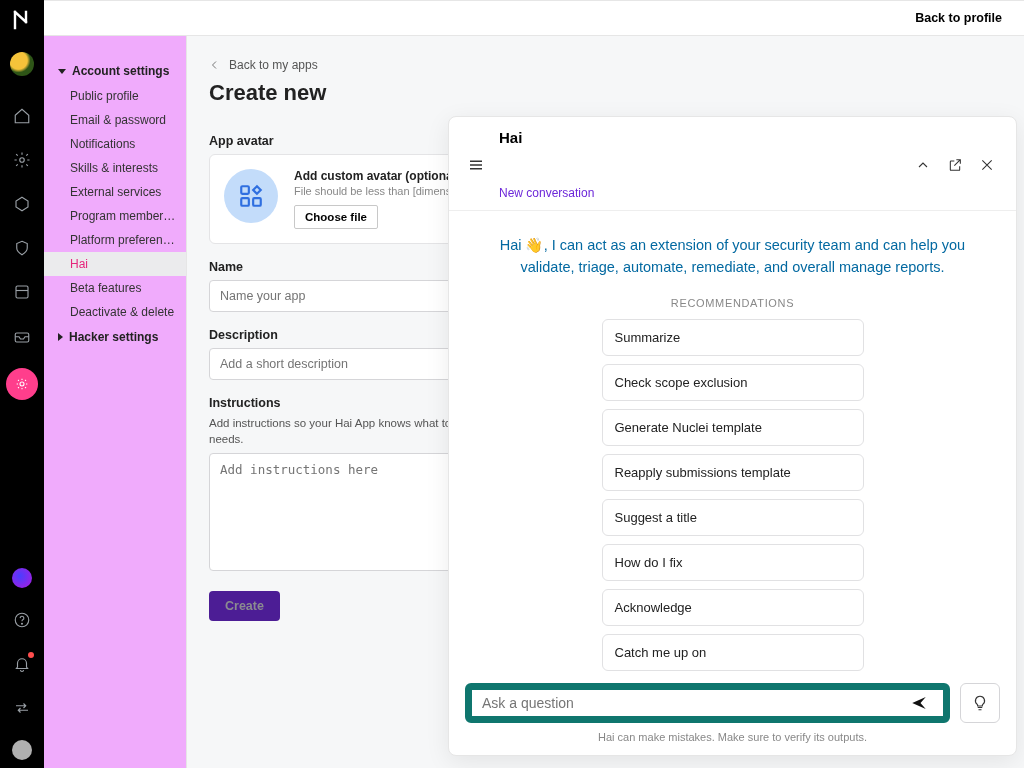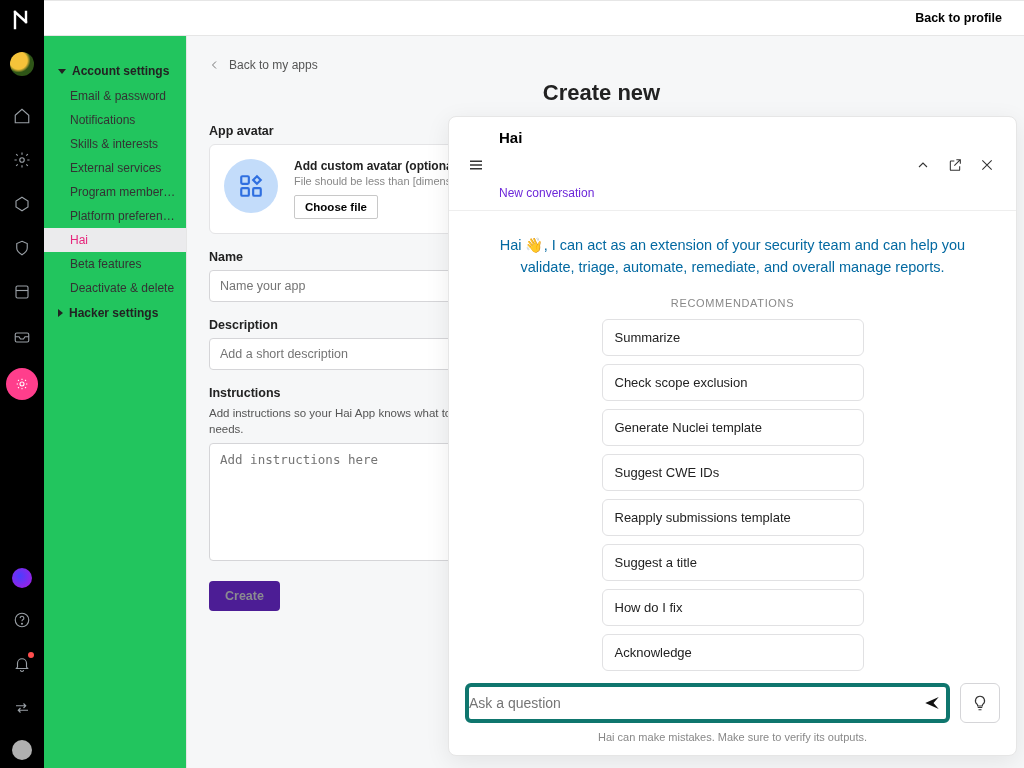--- a/index.html
+++ b/index.html
@@ -16,32 +16,32 @@
 .rail .pink svg { stroke: #fff; fill: none; stroke-width: 1.6; }
 .rail .orb { width: 20px; height: 20px; border-radius: 50%; background: radial-gradient(circle at 40% 40%, #4a3dff, #b01add); margin: 10px 0; }
 .rail .bell { position: relative; }
 .rail .bell::after { content: ""; position: absolute; top: 0; right: 0; width: 6px; height: 6px; background: #ff4d4d; border-radius: 50%; }
 .rail .user { width: 20px; height: 20px; border-radius: 50%; background: #b0b0b0; margin: 10px 0 8px; }
 
 
 .topbar { position: absolute; left: 44px; top: 0; right: 0; height: 36px; border-bottom: 1px solid #e6e6e6; border-top: 1px solid #e6e6e6; display: flex; align-items: center; justify-content: flex-end; padding: 0 22px; font-size: 12.5px; font-weight: 600; }
 
 
-.sidebar { position: absolute; left: 44px; top: 36px; width: 142px; height: 732px; background: #22c55e; padding-top: 22px; font-size: 12px; color: #222; }
+.sidebar { position: absolute; left: 44px; top: 36px; width: 142px; height: 732px; background: #f0abfc; padding-top: 22px; font-size: 12px; color: #222; }
 .sidebar .section-head { display: flex; align-items: center; padding: 6px 10px 6px 14px; font-weight: 600; cursor: pointer; }
 .sidebar .section-head .caret { width: 0; height: 0; border-left: 4px solid transparent; border-right: 4px solid transparent; border-top: 5px solid #222; margin-right: 6px; }
 .sidebar .section-head.collapsed .caret { border-top: 4px solid transparent; border-bottom: 4px solid transparent; border-left: 5px solid #222; border-right: none; width: 0; }
 .sidebar .item { padding: 5px 10px 5px 26px; color: #333; cursor: pointer; white-space: nowrap; overflow: hidden; text-overflow: ellipsis; }
 .sidebar .item.active { background: #ebebed; color: #e6267c; font-weight: 500; }
 
 
 .main { position: absolute; left: 186px; top: 36px; right: 0; bottom: 0; background: #f6f7f8; border-left: 1px solid #e6e6e6; padding: 22px 30px 0 22px; color: #222; }
 .backlink { display: flex; align-items: center; gap: 8px; color: #555; font-size: 12px; margin-bottom: 8px; cursor: pointer; }
 .backlink svg { stroke: #555; stroke-width: 1.6; fill: none; }
-.page-title { font-size: 22px; font-weight: 600; margin-bottom: 18px; text-align: center; }
+.page-title { font-size: 22px; font-weight: 600; margin-bottom: 28px; }
 .label { font-size: 12.5px; font-weight: 600; margin-bottom: 6px; }
 .avatar-card { background: #fff; border: 1px solid #e4e4e6; border-radius: 6px; padding: 14px; display: flex; gap: 16px; margin-bottom: 16px; }
 .avatar-circle { width: 54px; height: 54px; border-radius: 50%; background: #c3dcfa; display: flex; align-items: center; justify-content: center; flex-shrink: 0; }
 .avatar-card .meta .title { font-size: 12px; font-weight: 600; }
 .avatar-card .meta .hint { font-size: 11px; color: #888; margin-top: 2px; white-space: nowrap; overflow: hidden; }
 .choose-btn { margin-top: 8px; border: 1px solid #c8c8c8; background: #fff; font-size: 11.5px; font-weight: 600; padding: 5px 10px; border-radius: 2px; cursor: pointer; }
 .text-input, .textarea { width: 100%; border: 1px solid #d5d5d8; border-radius: 4px; background: #fff; font-size: 12.5px; padding: 8px 10px; color: #222; outline: none; }
 .textarea { height: 118px; resize: none; }
 .field { margin-bottom: 16px; }
 .muted { font-size: 11.5px; color: #555; margin-bottom: 6px; line-height: 1.35; }
@@ -58,21 +58,21 @@
 .hai-header .action { width: 26px; height: 26px; display: flex; align-items: center; justify-content: center; cursor: pointer; margin-left: 6px; }
 .hai-header .action svg { stroke: #333; stroke-width: 1.6; fill: none; }
 .hai-body { flex: 1; padding: 24px 50px 6px 50px; overflow: hidden; }
 .intro { text-align: center; font-size: 14.5px; line-height: 1.5; color: #0369a1; margin-bottom: 18px; }
 .wave { display: inline-block; }
 .rec-head { text-align: center; font-size: 11px; letter-spacing: 0.06em; color: #888; margin-bottom: 10px; }
 .rec-list { display: flex; flex-direction: column; gap: 8px; align-items: center; }
 .rec-item { width: 262px; border: 1px solid #e1e1e3; border-radius: 6px; padding: 10px 12px; font-size: 13px; color: #222; background: #fff; cursor: pointer; text-align: left; }
 .hai-footer { padding: 10px 16px 12px 16px; }
 .ask-row { display: flex; gap: 10px; }
-.ask-box { flex: 1; border: 4px solid #0f766e; border-radius: 6px; display: flex; align-items: center; padding: 0 0; height: 40px; }
+.ask-box { flex: 1; border: 7px solid #0f766e; border-radius: 6px; display: flex; align-items: center; padding: 0 10px; height: 40px; }
 .ask-box input { flex: 1; border: none; outline: none; font-size: 14px; color: #222; background: transparent; }
 .ask-box .send { width: 28px; height: 28px; display: flex; align-items: center; justify-content: center; cursor: pointer; }
 .ask-box .send svg { stroke: #111; stroke-width: 1.8; fill: #111; }
 .idea-btn { width: 40px; height: 40px; border: 1px solid #d5d5d8; border-radius: 6px; display: flex; align-items: center; justify-content: center; cursor: pointer; }
 .idea-btn svg { stroke: #333; stroke-width: 1.6; fill: none; }
 .disclaimer { text-align: center; font-size: 11px; color: #888; margin-top: 8px; }
 </style>
 </head>
 <body>
 
@@ -148,20 +148,21 @@
 <div class="topbar">
   <a>Back to profile</a>
 </div>
 
 <div class="sidebar">
   <div class="section-head">
     <span class="caret"></span>
     <span>Account settings</span>
   </div>
   <div id="sidebar-items">
+      <div class="item">Public profile</div>
       <div class="item">Email &amp; password</div>
       <div class="item">Notifications</div>
       <div class="item">Skills &amp; interests</div>
       <div class="item">External services</div>
       <div class="item">Program membersh...</div>
       <div class="item">Platform preferences</div>
       <div class="item active">Hai</div>
       <div class="item">Beta features</div>
       <div class="item">Deactivate &amp; delete</div>
     </div>
@@ -248,21 +249,20 @@
 
   <div class="hai-body">
     <div class="intro">
       <span>Hai </span><span class="wave">👋</span><span>, I can act as an extension of your security team and can help you validate, triage, automate, remediate, and overall manage reports.</span>
     </div>
     <div class="rec-head">RECOMMENDATIONS</div>
     <div class="rec-list" id="rec-list">
         <button class="rec-item">Summarize</button>
         <button class="rec-item">Check scope exclusion</button>
         <button class="rec-item">Generate Nuclei template</button>
-        <button class="rec-item">Suggest CWE IDs</button>
         <button class="rec-item">Reapply submissions template</button>
         <button class="rec-item">Suggest a title</button>
         <button class="rec-item">How do I fix</button>
         <button class="rec-item">Acknowledge</button>
         <button class="rec-item">Catch me up on</button>
       </div>
   </div>
 
   <div class="hai-footer">
     <div class="ask-row">

